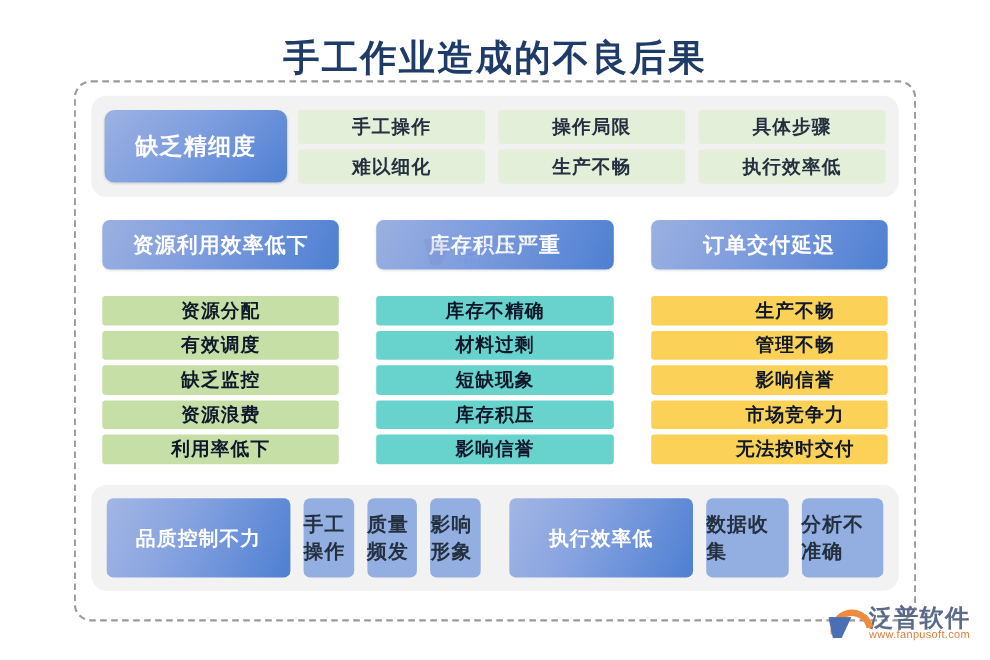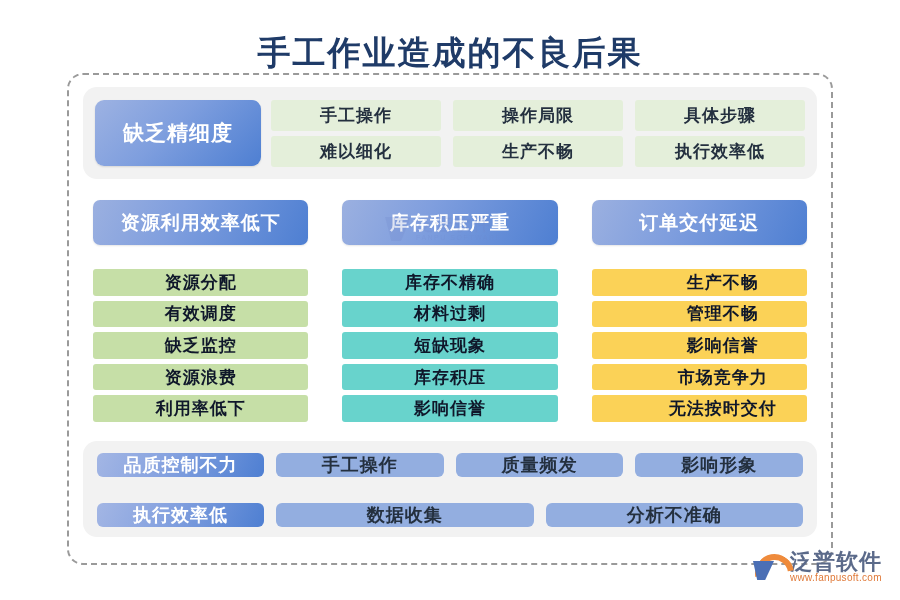--- a/index.html
+++ b/index.html
@@ -144,21 +144,21 @@
   .tone-green .col-item { background: #c6dfa7; }
   .tone-teal  .col-item { background: #68d3cc; }
   .tone-amber .col-item { background: #fbd257; padding-left: 47px; }
 
   
   .section-bottom {
     margin-top: 11px;
     height: 96px;
     padding: 12px 14px;
     display: flex;
-    flex-direction: column;
+    flex-direction: row;
     gap: 26px;
   }
   .bottom-row {
     flex: 1 1 0;
     display: flex;
     gap: 12px;
   }
   .bottom-lead {
     flex: 0 0 167px;
     border-radius: 6px;

